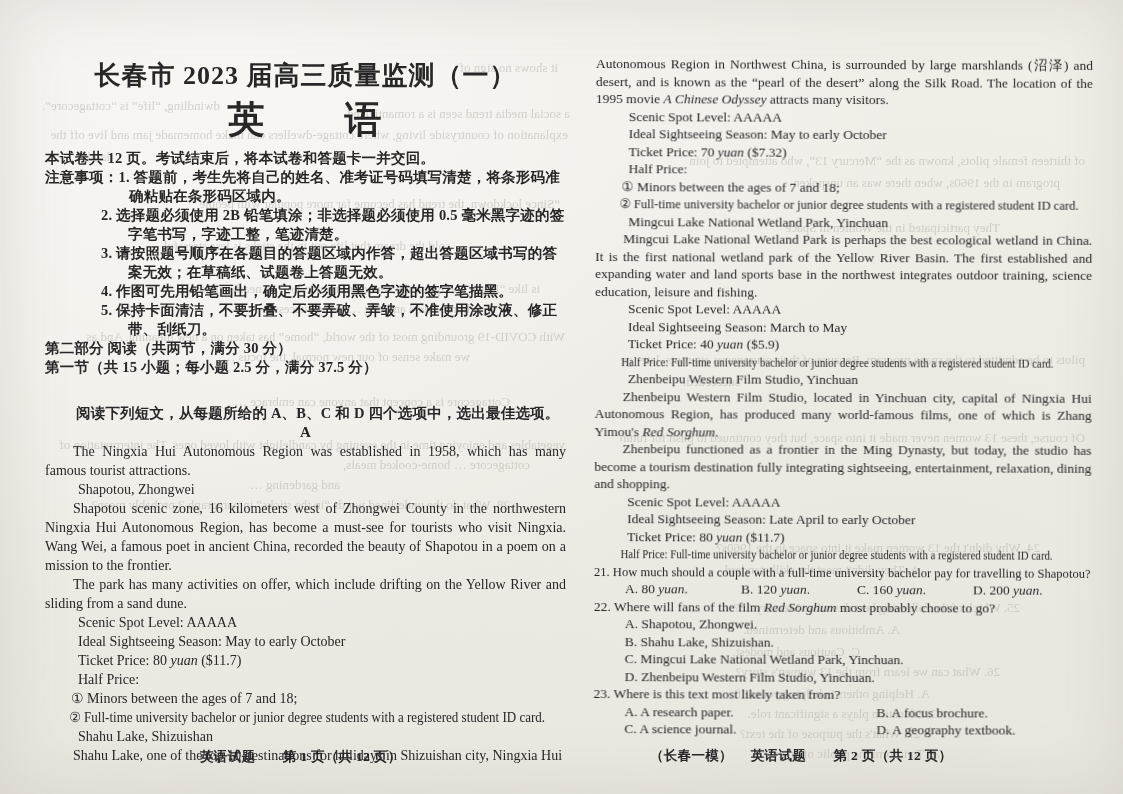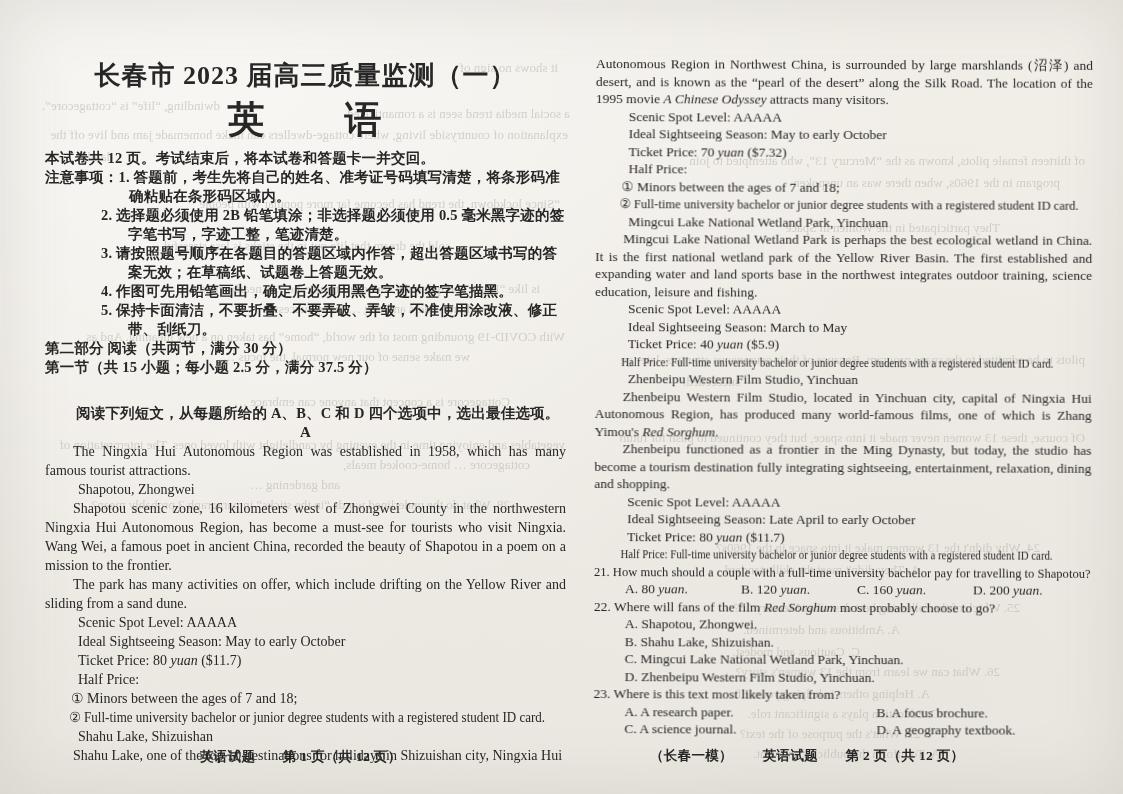--- a/index.html
+++ b/index.html
@@ -44,21 +44,21 @@
   
   .q{padding-left:27px;text-indent:-27px;}
   .optrow{padding-left:31px;display:flex;}
   .optrow .opt{width:116px;flex:0 0 auto;}
   .optline{padding-left:31px;}
   .optgrid{padding-left:31px;display:grid;grid-template-columns:252px auto;}
 
   
   .footer{position:absolute;z-index:3;font-size:13.5px;font-weight:700;letter-spacing:.3px;filter:blur(0.28px);text-align:center;}
   .f1{left:200px;top:747px;}
-  .f2{left:650px;top:746px;display:flex;gap:30px;}
+  .f2{left:650px;top:746px;display:flex;gap:18px;}
 
   
   .bleed-layer{position:absolute;inset:0;z-index:1;}
   .bleed{
     position:absolute;
     font-family:"Liberation Serif","DejaVu Serif",serif;
     font-size:13px;line-height:15px;
     color:var(--bleed,#b6b3ac);
     opacity:.55;
     transform:scaleX(-1);

